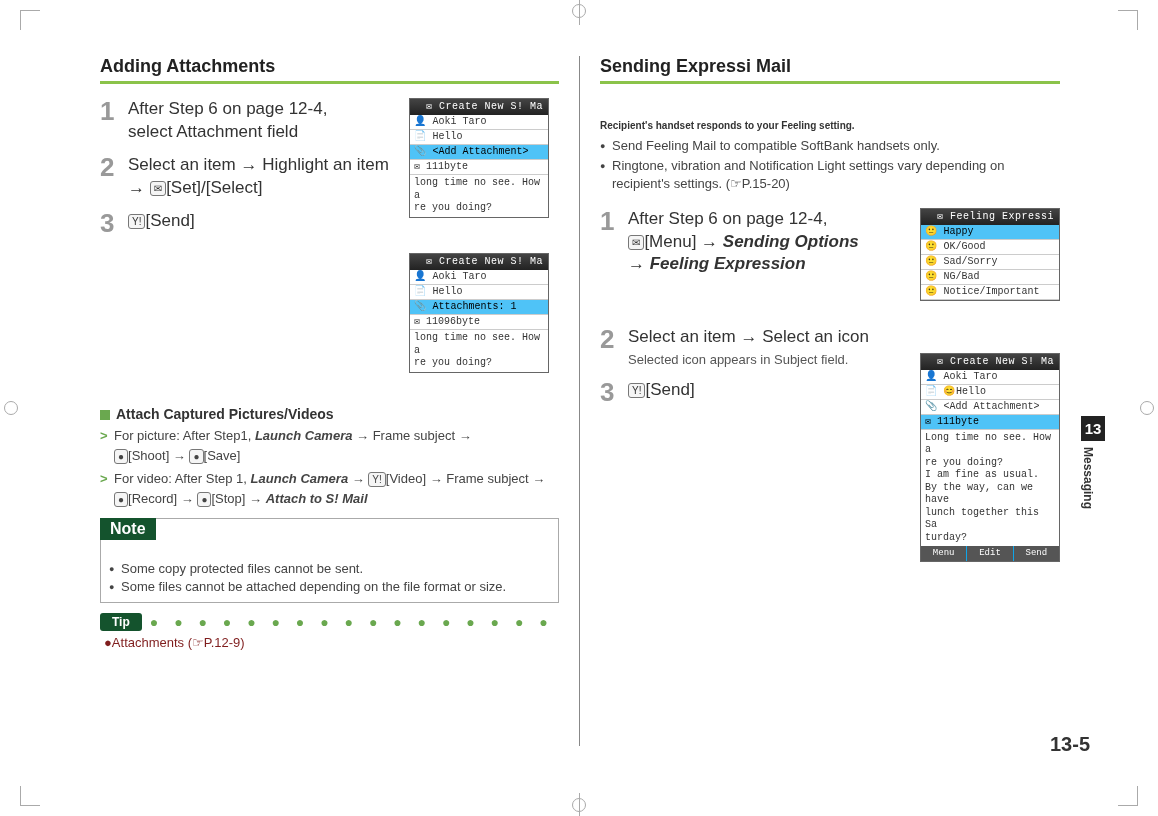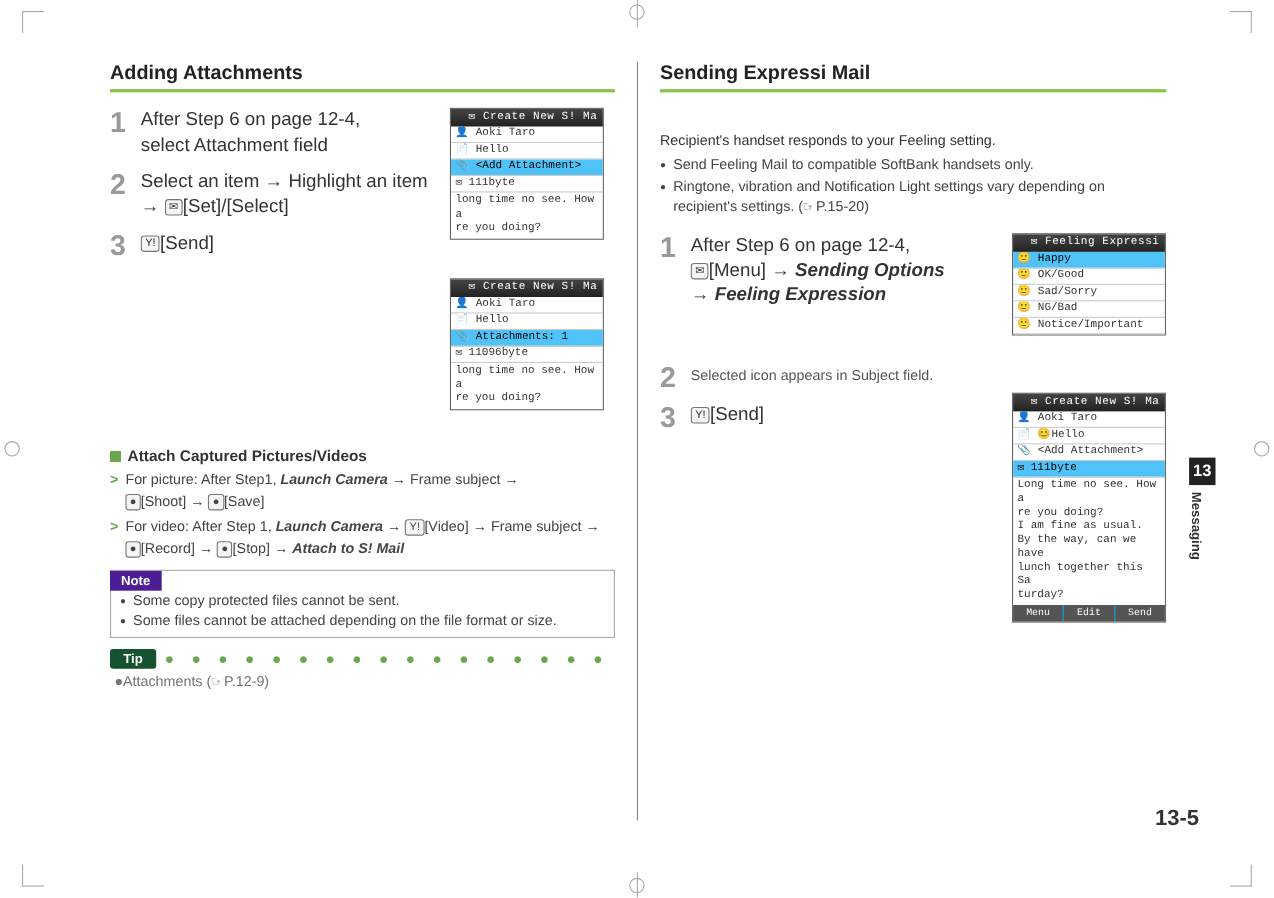--- a/index.html
+++ b/index.html
@@ -58,22 +58,22 @@
     line-height: 1.35;
     flex: 1;
   }
   .step-sub {
     font-size: 13px;
     color: #555;
     margin-top: 2px;
   }
 
   .intro-bold {
-    font-weight: normal;
-    font-size: 13px;
+    font-weight: bold;
+    font-size: 10px;
     margin-bottom: 6px;
     margin-top: 36px;
   }
   .bullet-list { margin: 0 0 14px 0; padding: 0; list-style: none; }
   .bullet-list li {
     font-size: 13px;
     color: #444;
     line-height: 1.4;
     padding-left: 12px;
     position: relative;
@@ -170,26 +170,26 @@
     vertical-align: middle;
     line-height: 1.3;
   }
 
   .note-box {
     border: 1px solid #aaa;
     margin-top: 10px;
   }
   .note-label {
     display: inline-block;
-    background: #4c1d95;
+    background: #14532d;
     color: #fff;
-    font-size: 12px;
+    font-size: 16px;
     font-weight: bold;
     padding: 2px 10px;
-    margin: -1px 0 0 -1px;
+    margin: -1px 0 20px -1px;
   }
   .note-box ul {
     margin: 0 8px 6px 8px;
     padding: 0;
     list-style: none;
   }
   .note-box li {
     font-size: 13px;
     color: #444;
     padding-left: 12px;
@@ -221,21 +221,21 @@
   .tip-dots {
     flex: 1;
     overflow: hidden;
     white-space: nowrap;
     color: #6aa84f;
     letter-spacing: 6px;
     font-size: 14px;
   }
   .tip-ref {
     font-size: 13px;
-    color: #737373;
+    color: #7f1d1d;
     margin-top: 4px;
     padding-left: 4px;
   }
 
   .bolditalic { font-weight: bold; font-style: italic; }
   .bold { font-weight: normal; }
 
   .side-tab {
     position: absolute;
     right: -45px;
@@ -386,20 +386,21 @@
             <span class="btn-box">✉</span><span class="bold">[Menu]</span><span> → </span><span class="bolditalic">Sending Options</span><br>
             <span>→ </span><span class="bolditalic">Feeling Expression</span>
           </div>
         </div>
 
         <div style="height:40px;"></div>
 
         <div class="step-row">
           <div class="step-num">2</div>
           <div class="step-text">
+            <span>Select an item → Select an icon</span>
             <div class="step-sub">Selected icon appears in Subject field.</div>
           </div>
         </div>
 
         <div class="step-row">
           <div class="step-num">3</div>
           <div class="step-text">
             <span class="btn-box">Y!</span><span class="bold">[Send]</span>
           </div>
         </div>

